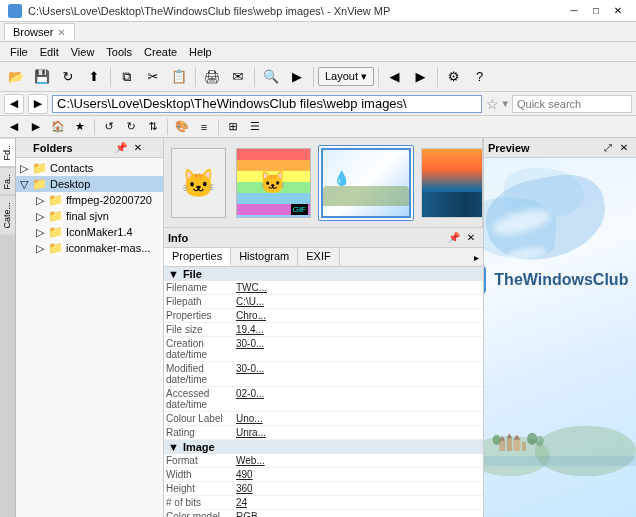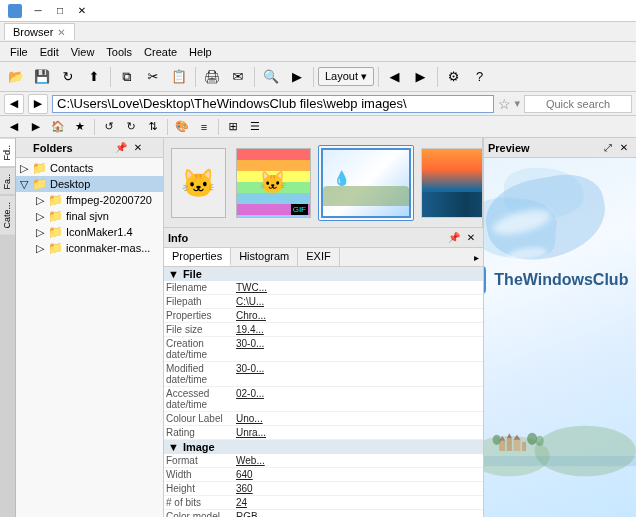--- a/index.html
+++ b/index.html
@@ -20,21 +20,21 @@
     .toolbar { background: #f0f0f0; height: 30px; display: flex; align-items: center; padding: 2px 4px; border-bottom: 1px solid #ccc; gap: 2px; }
     .tb-btn { width: 24px; height: 24px; border: 1px solid transparent; background: transparent; cursor: pointer; display: flex; align-items: center; justify-content: center; font-size: 13px; border-radius: 2px; }
     .tb-sep { width: 1px; height: 20px; background: #ccc; margin: 0 2px; }
     .layout-btn { font-size: 11px; padding: 2px 6px; border: 1px solid #aaa; background: #f5f5f5; cursor: pointer; border-radius: 2px; }
 
     
     .addressbar { background: #f0f0f0; height: 24px; display: flex; align-items: center; padding: 2px 4px; border-bottom: 1px solid #ccc; gap: 4px; }
     .addr-nav { width: 20px; height: 20px; border: 1px solid #ccc; background: #fff; cursor: pointer; display: flex; align-items: center; justify-content: center; font-size: 11px; border-radius: 2px; }
     .addr-input { flex: 1; height: 18px; border: 1px solid #7ba2d4; padding: 0 4px; font-size: 13px; background: #fff; }
     .addr-star { font-size: 14px; color: #888; cursor: pointer; }
-    .addr-search { width: 108px; height: 18px; border: 1px solid #ccc; padding: 0 4px; font-size: 11px; background: #fff; text-align: center; }
+    .addr-search { width: 120px; height: 18px; border: 1px solid #ccc; padding: 0 4px; font-size: 11px; background: #fff; }
 
     
     .toolbar2 { background: #f0f0f0; height: 22px; display: flex; align-items: center; padding: 1px 4px; border-bottom: 1px solid #ccc; gap: 2px; }
     .tb2-btn { width: 20px; height: 18px; border: 1px solid transparent; background: transparent; cursor: pointer; display: flex; align-items: center; justify-content: center; font-size: 11px; border-radius: 2px; }
 
     
     .main { display: flex; height: calc(517px - 22px - 20px - 30px - 24px - 22px - 20px); }
 
     
     .sidebar { width: 148px; display: flex; flex-direction: column; border-right: 1px solid #ccc; background: #f8f8f8; }
@@ -73,20 +73,21 @@
     
     .left-tabs { display: flex; flex-direction: column; width: 16px; background: #d0d0d0; border-right: 1px solid #bbb; }
     .left-tab { writing-mode: vertical-rl; text-orientation: mixed; transform: rotate(180deg); font-size: 9px; padding: 6px 2px; cursor: pointer; background: #e0e0e0; border-bottom: 1px solid #bbb; }
     .left-tab.active { background: #fff; }
   </style>
 </head>
 <body>
 
 <div class="titlebar">
   <div class="titlebar-icon"></div>
+  <span class="titlebar-title">C:\Users\Love\Desktop\TheWindowsClub files\webp images\ - XnView MP</span>
   <div class="titlebar-controls">
     <button class="titlebar-btn">─</button>
     <button class="titlebar-btn">□</button>
     <button class="titlebar-btn close">✕</button>
   </div>
 </div>
 
 <div style="background:#f0f0f0; height:20px; display:flex; align-items:center; padding:0 4px; border-bottom:1px solid #ccc;">
   <div style="background:#fff; border:1px solid #ccc; border-bottom:none; padding:2px 8px; font-size:11px; display:flex; align-items:center; gap:4px; cursor:pointer;">
     <span>Browser</span>
@@ -305,21 +306,21 @@
         <div class="info-section-header">
           <span style="margin-right:4px;">▼</span>
           <span>Image</span>
         </div>
         <div class="info-row">
           <span class="info-key">Format</span>
           <span class="info-val">Web...</span>
         </div>
         <div class="info-row">
           <span class="info-key">Width</span>
-          <span class="info-val">640</span>
+          <span class="info-val">490</span>
         </div>
         <div class="info-row">
           <span class="info-key">Height</span>
           <span class="info-val">360</span>
         </div>
         <div class="info-row">
           <span class="info-key"># of bits</span>
           <span class="info-val">24</span>
         </div>
         <div class="info-row">

